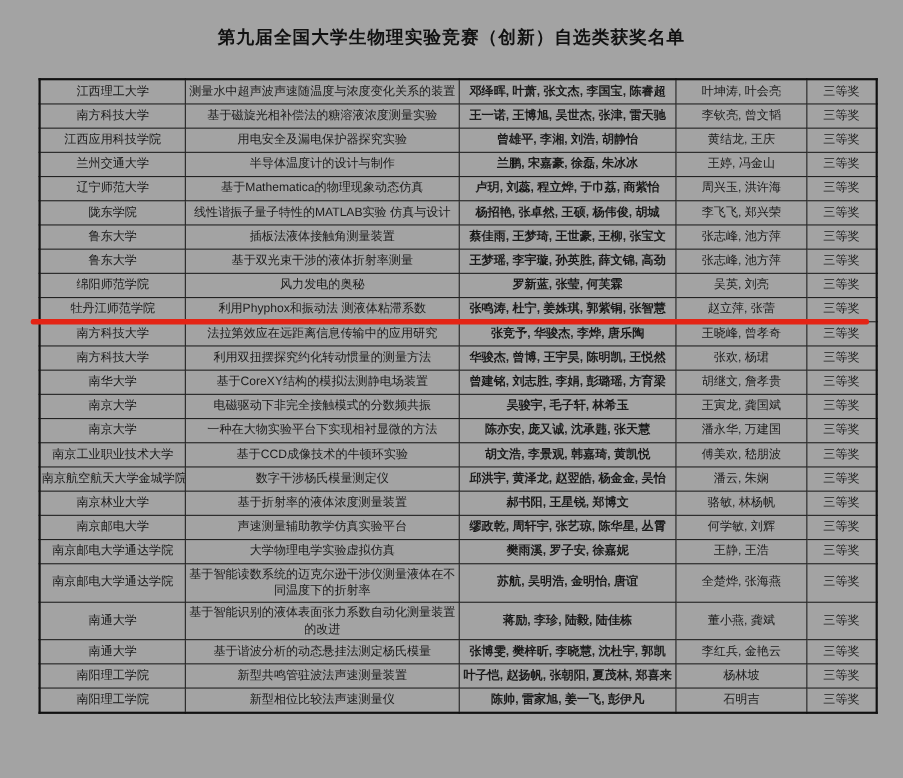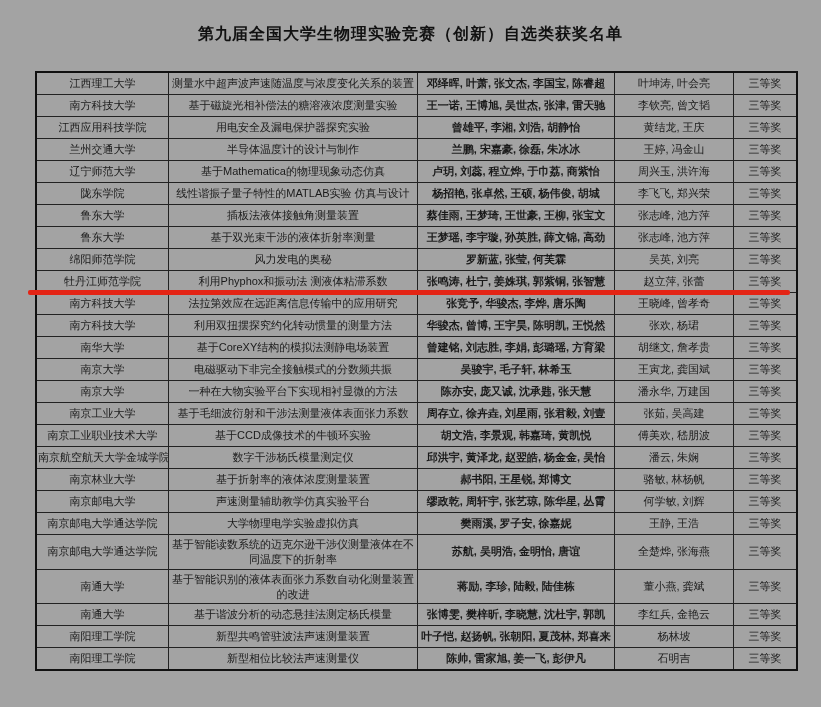--- a/index.html
+++ b/index.html
@@ -172,27 +172,20 @@
             <td class="award-cell">三等奖</td>
           </tr>
           <tr>
             <td class="school-cell">南京大学</td>
             <td class="project-cell">一种在大物实验平台下实现相衬显微的方法</td>
             <td class="students-cell">陈亦安, 庞又诚, 沈承韪, 张天慧</td>
             <td class="teachers-cell">潘永华, 万建国</td>
             <td class="award-cell">三等奖</td>
           </tr>
           <tr>
-            <td class="school-cell">南京工业大学</td>
-            <td class="project-cell">基于毛细波衍射和干涉法测量液体表面张力系数</td>
-            <td class="students-cell">周存立, 徐卉垚, 刘星雨, 张君毅, 刘壹</td>
-            <td class="teachers-cell">张茹, 吴高建</td>
-            <td class="award-cell">三等奖</td>
-          </tr>
-          <tr>
             <td class="school-cell">南京工业职业技术大学</td>
             <td class="project-cell">基于CCD成像技术的牛顿环实验</td>
             <td class="students-cell">胡文浩, 李景观, 韩嘉琦, 黄凯悦</td>
             <td class="teachers-cell">傅美欢, 嵇朋波</td>
             <td class="award-cell">三等奖</td>
           </tr>
           <tr>
             <td class="school-cell">南京航空航天大学金城学院</td>
             <td class="project-cell">数字干涉杨氏模量测定仪</td>
             <td class="students-cell">邱洪宇, 黄泽龙, 赵翌皓, 杨金金, 吴怡</td>

